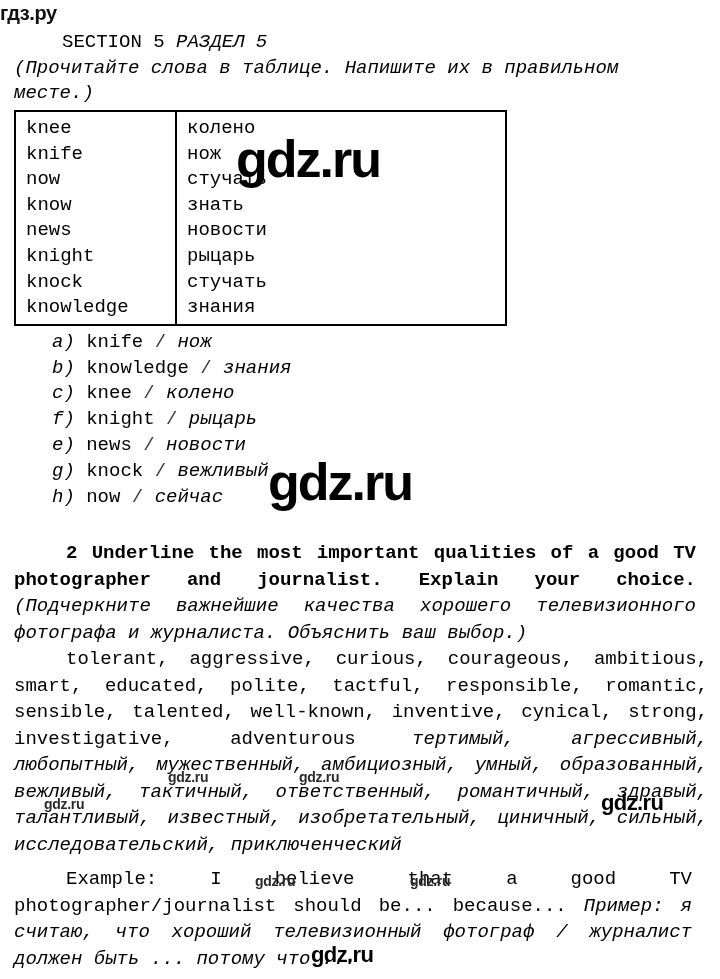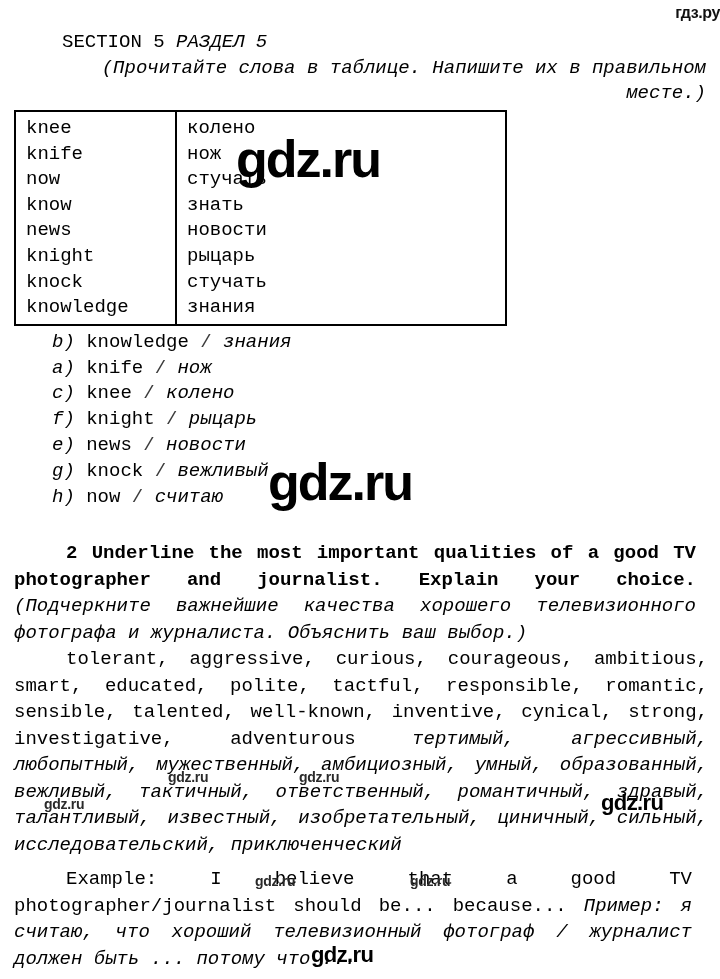--- a/index.html
+++ b/index.html
@@ -15,24 +15,24 @@
     font-family: "Liberation Serif", "DejaVu Serif", serif;
     color: #000000;
   }
 
   
   .site-logo {
     position: absolute;
     top: 0px;
     left: 0;
     width: 720px;
-    text-align: right;
+    text-align: left;
     font-family: "Liberation Sans", sans-serif;
     font-weight: bold;
-    font-size: 16px;
+    font-size: 20px;
     letter-spacing: -0.4px;
     color: #111;
     line-height: 26px;
   }
 
   
   .page {
     position: absolute;
     left: 0;
     top: 30px;
@@ -57,21 +57,20 @@
     font-weight: bold;
     text-indent: 52px;
   }
   .task-head-1 { text-indent: 52px; }
 
   .subtitle-ru {
     margin: 0 14px 4px 14px;
     font-size: 19px;
     line-height: 25px;
     font-style: italic;
-    text-align: right;
   }
 
   
   .word-table {
     position: relative;
     margin: 0 0 0 14px;
     width: 493px;
     border: 2px solid #000;
     box-sizing: border-box;
     border-collapse: collapse;
@@ -216,32 +215,32 @@
         <tr>
           <td class="col-en">knowledge</td>
           <td class="col-ru">знания</td>
         </tr>
       </tbody>
     </table>
   </div>
 
   <ul class="answers">
     <li>
+      <span class="lbl">a)</span>
+      <span class="en">knife</span>
+      <span class="sep">/</span>
+      <span class="ru">нож</span>
+    </li>
+    <li>
       <span class="lbl">b)</span>
       <span class="en">knowledge</span>
       <span class="sep">/</span>
       <span class="ru">знания</span>
     </li>
     <li>
-      <span class="lbl">a)</span>
-      <span class="en">knife</span>
-      <span class="sep">/</span>
-      <span class="ru">нож</span>
-    </li>
-    <li>
       <span class="lbl">c)</span>
       <span class="en">knee</span>
       <span class="sep">/</span>
       <span class="ru">колено</span>
     </li>
     <li>
       <span class="lbl">f)</span>
       <span class="en">knight</span>
       <span class="sep">/</span>
       <span class="ru">рыцарь</span>
@@ -255,21 +254,21 @@
     <li>
       <span class="lbl">g)</span>
       <span class="en">knock</span>
       <span class="sep">/</span>
       <span class="ru">вежливый</span>
     </li>
     <li>
       <span class="lbl">h)</span>
       <span class="en">now</span>
       <span class="sep">/</span>
-      <span class="ru">считаю</span>
+      <span class="ru">сейчас</span>
     </li>
   </ul>
 
   <div class="gap"></div>
 
   <div class="task2">
     <b>2</b>
     <b>Underline the most important qualities of a good TV photographer and journalist. Explain your choice.</b>
     <span class="ru">(Подчеркните важнейшие качества хорошего телевизионного фотографа и журналиста. Объяснить ваш выбор.)</span>
   </div>

